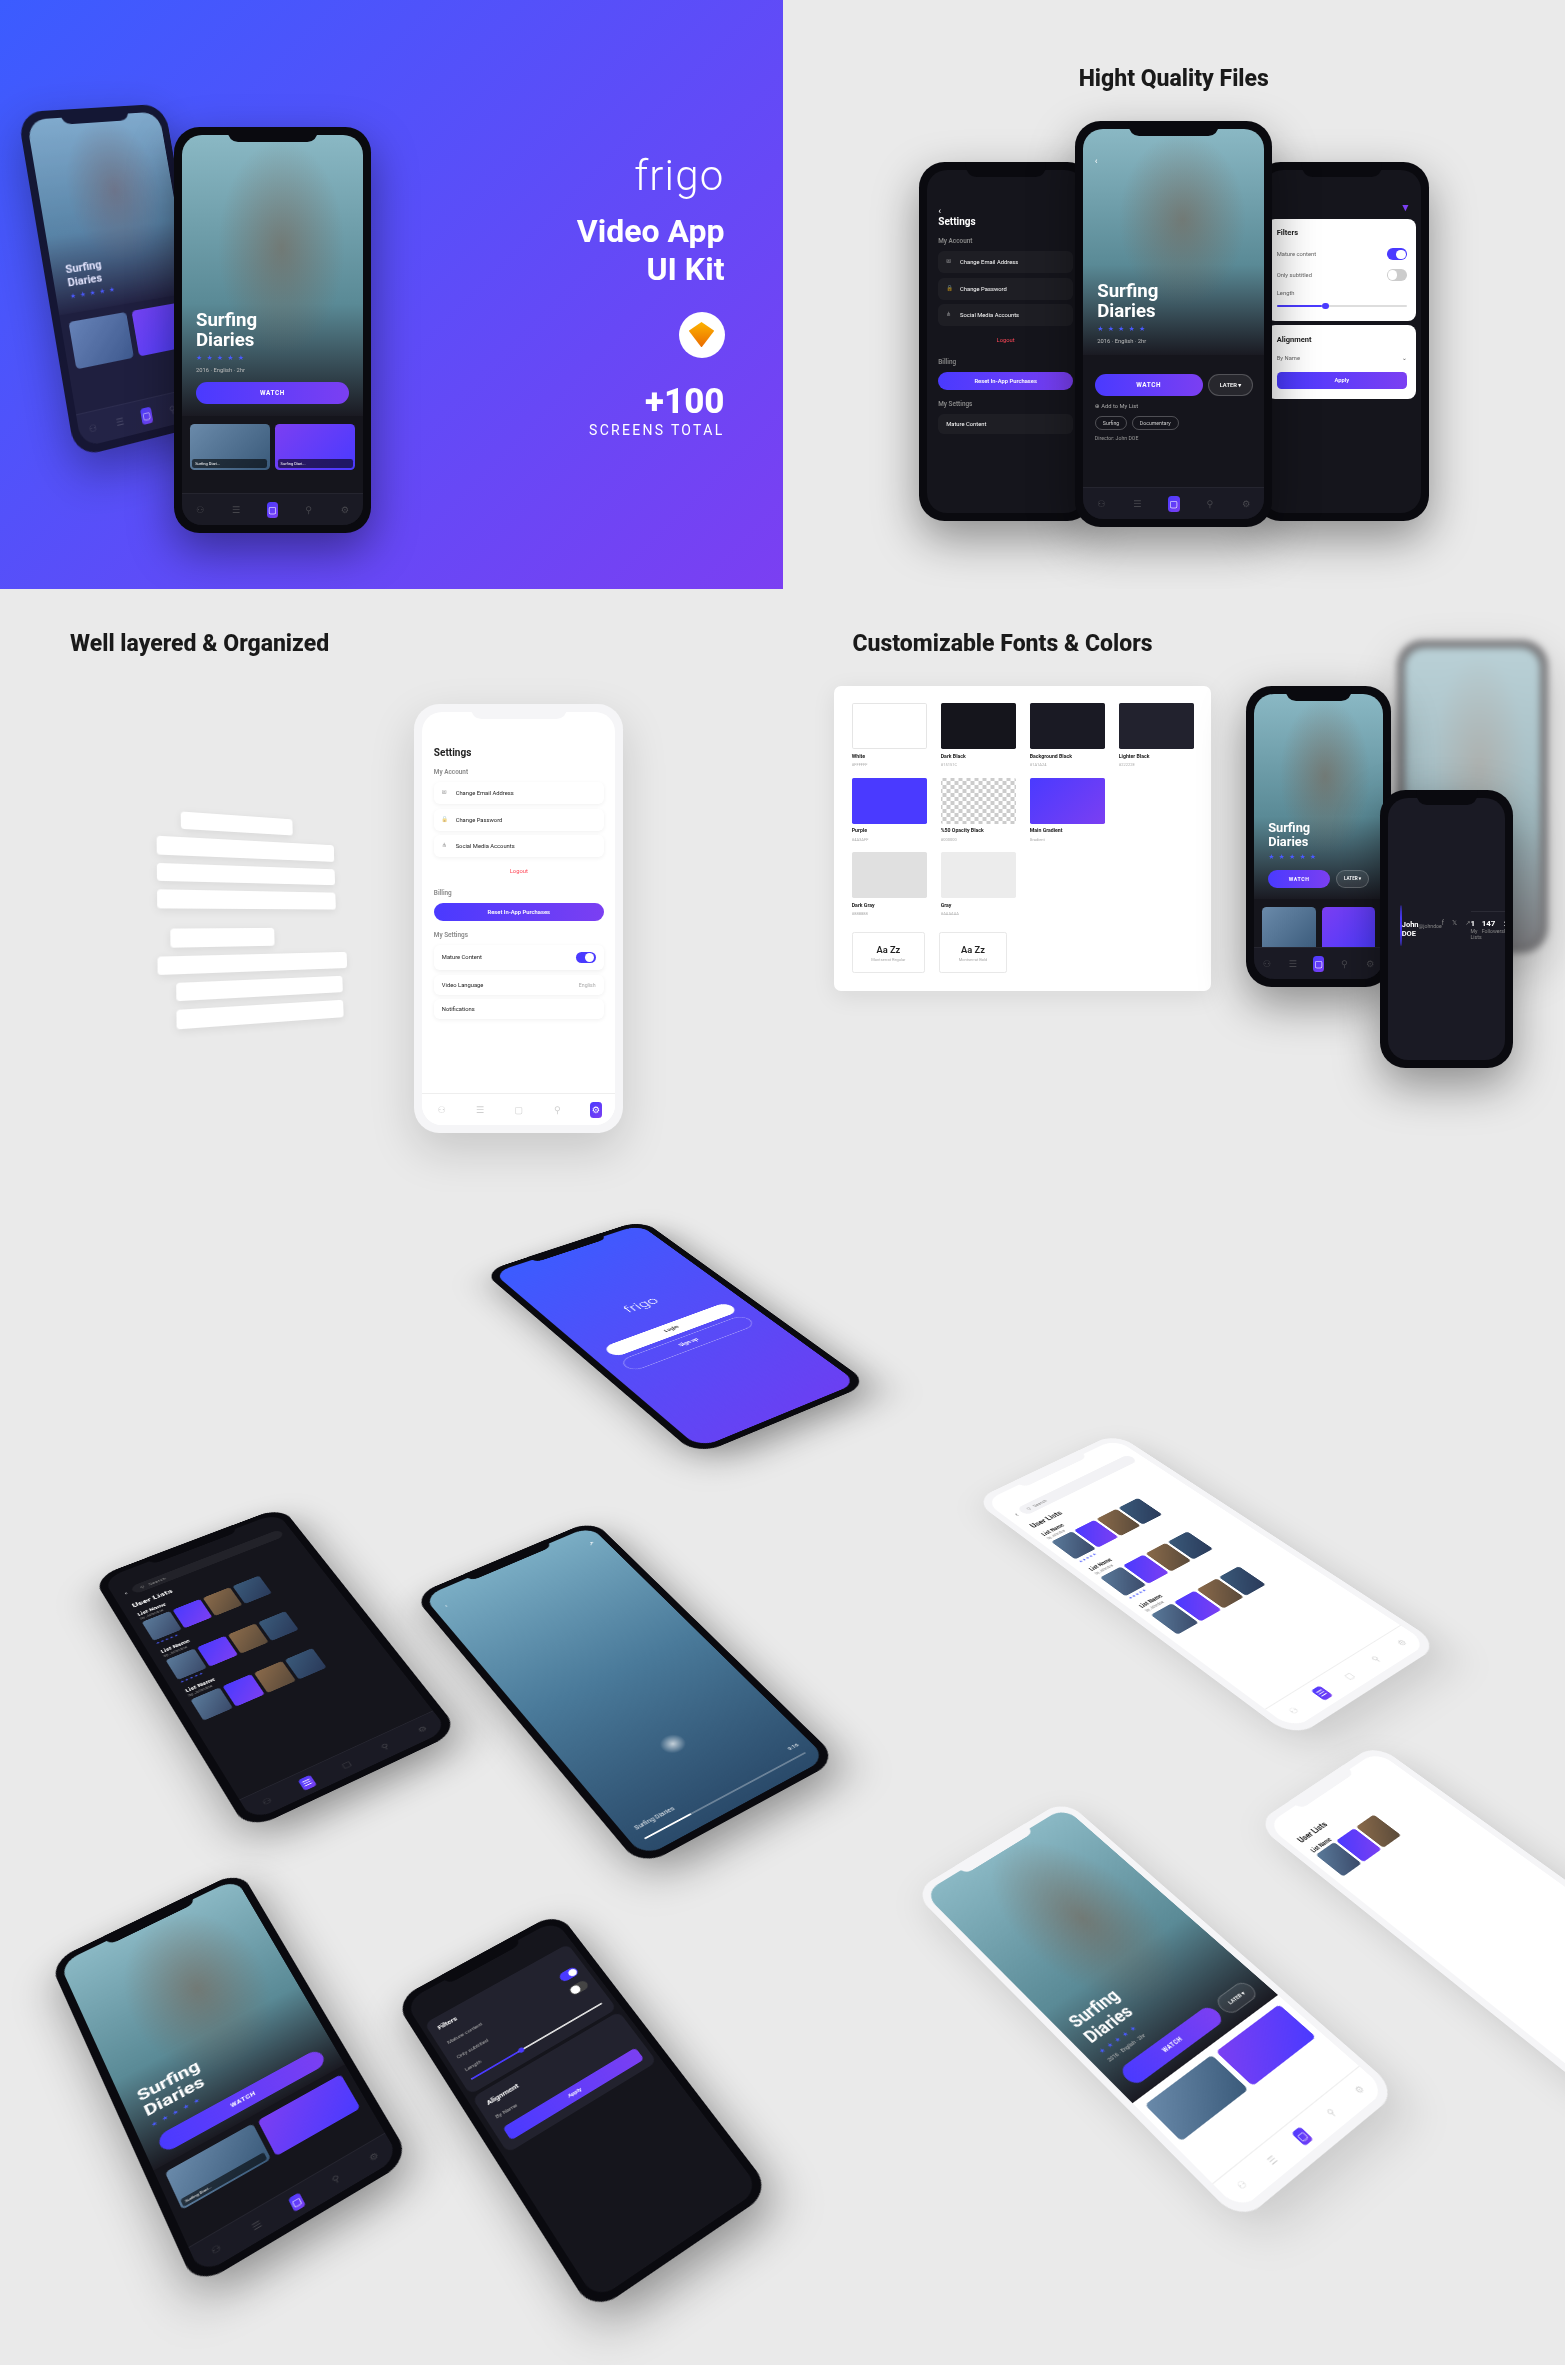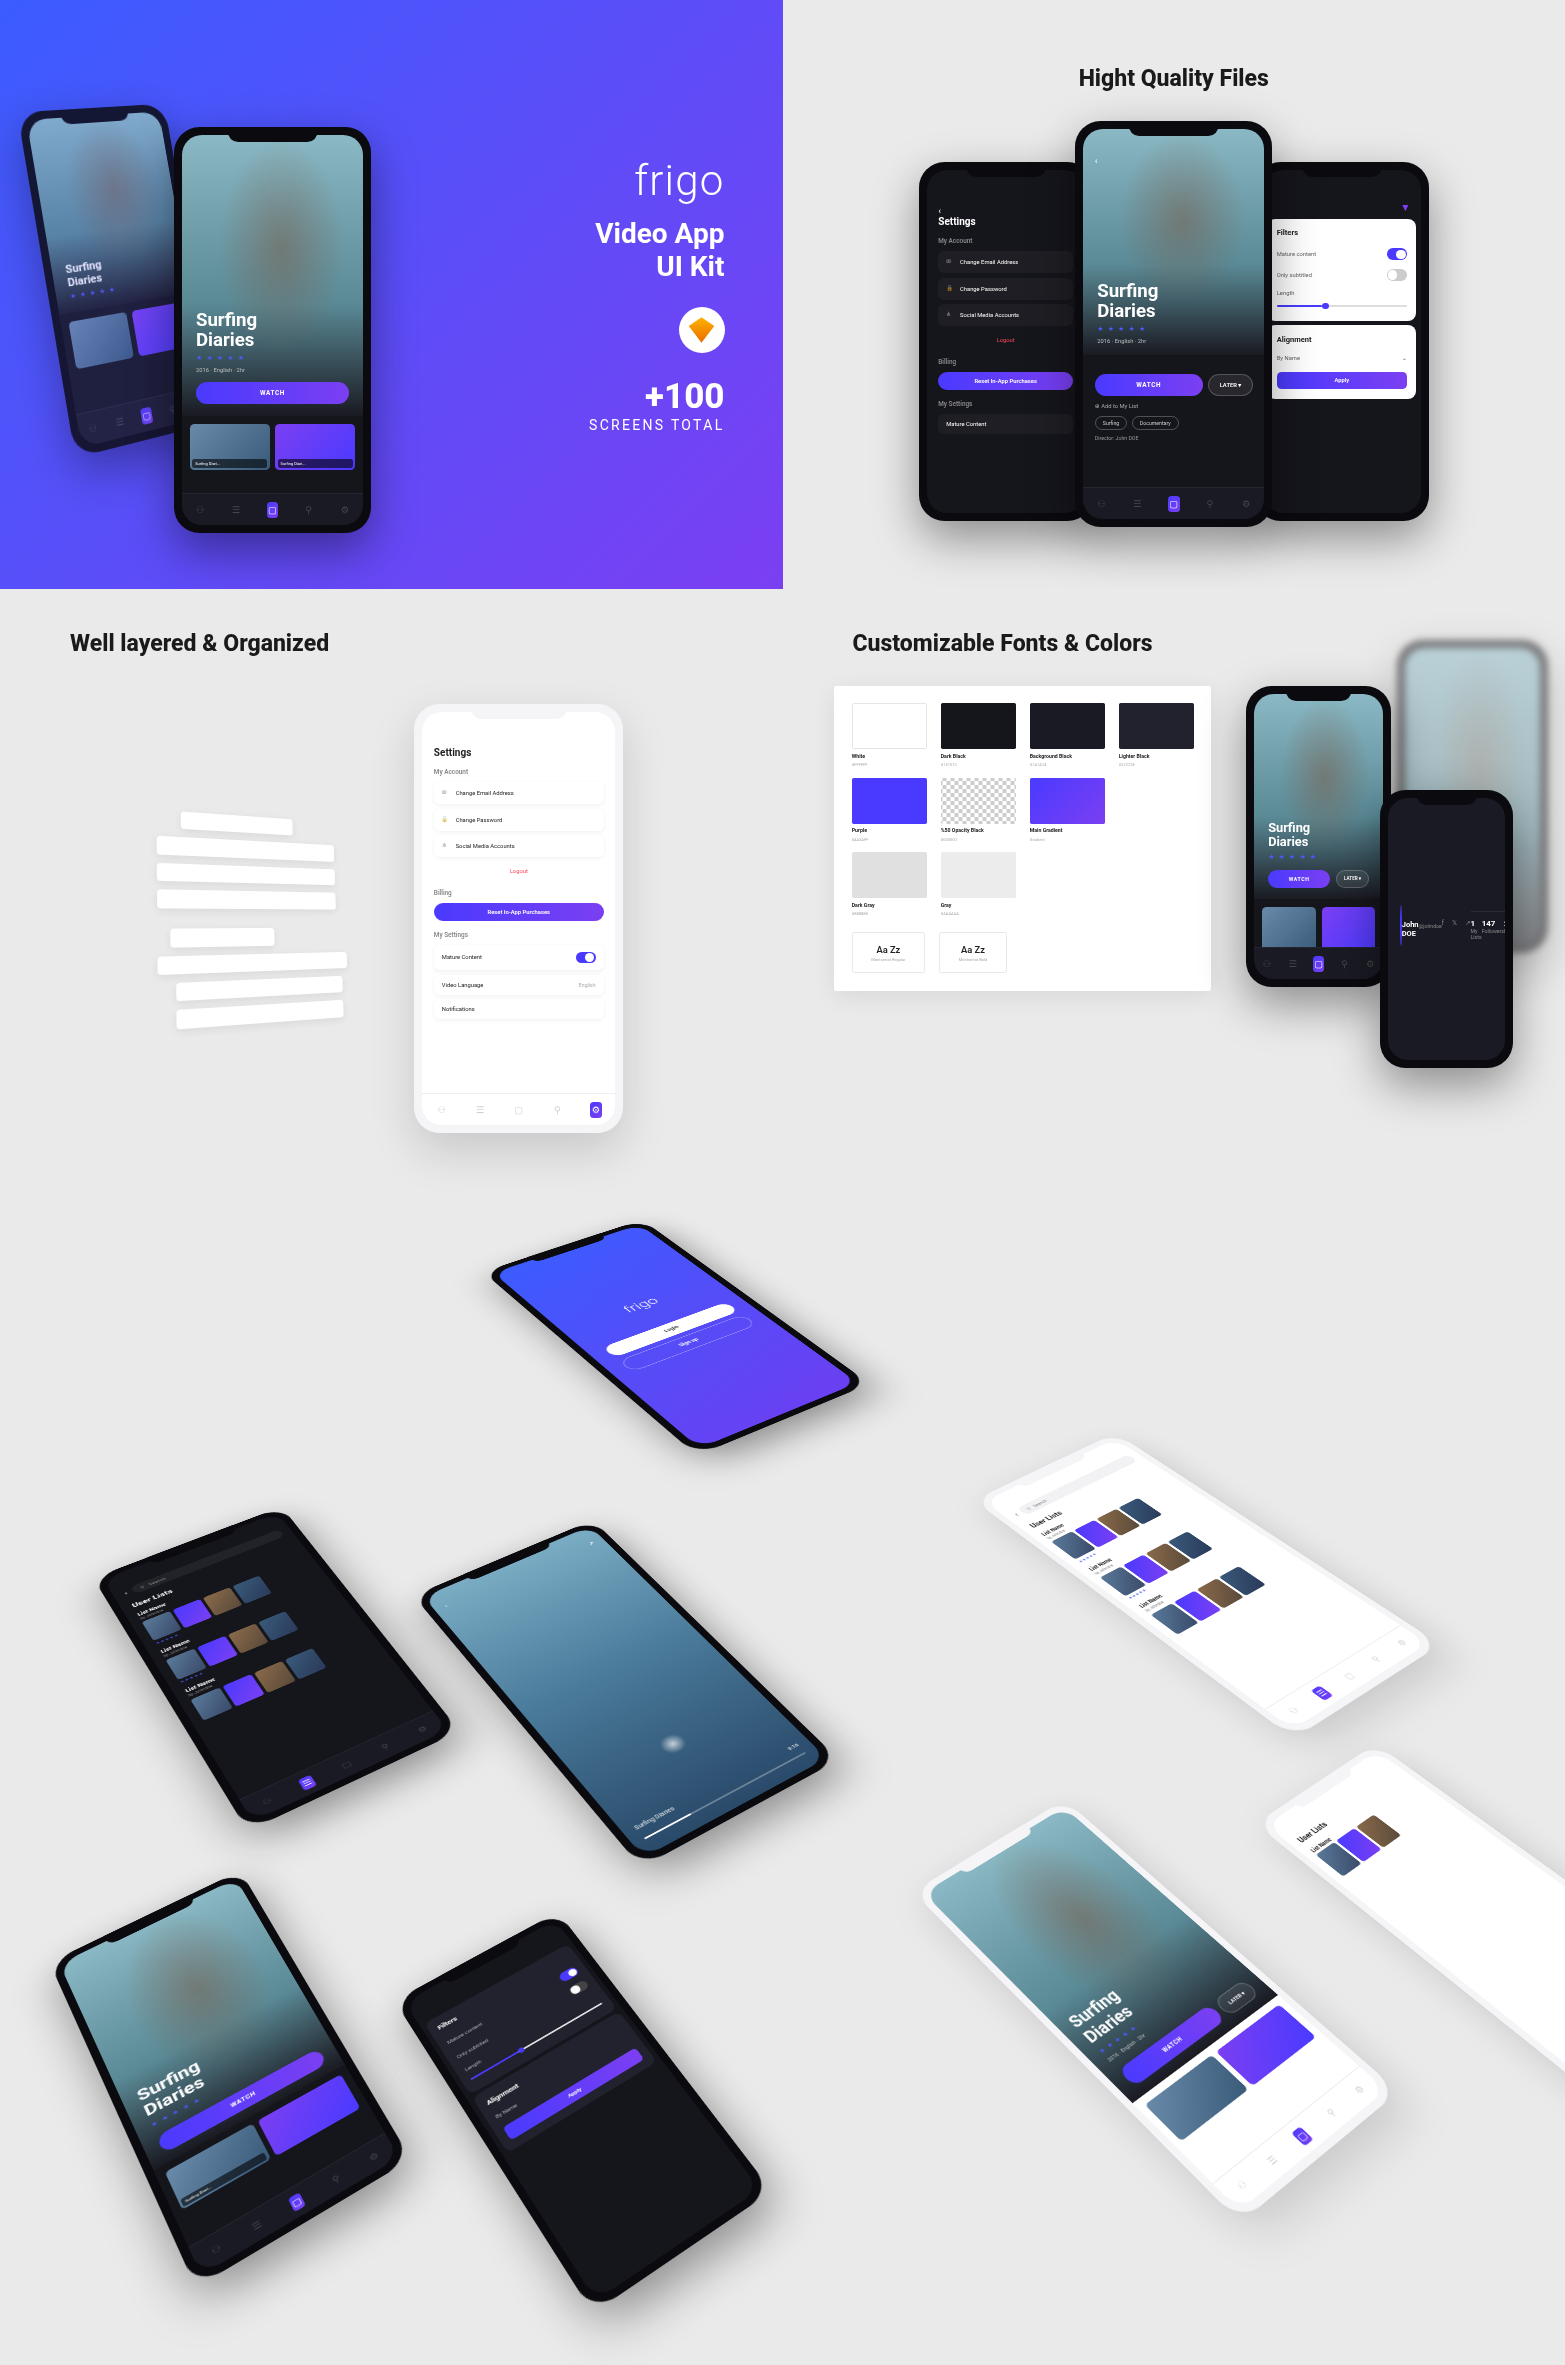--- a/index.html
+++ b/index.html
@@ -4,21 +4,21 @@
 <style>
 *{margin:0;padding:0;box-sizing:border-box;font-family:-apple-system,BlinkMacSystemFont,'Segoe UI',Roboto,sans-serif}
 body{background:#eaeaea;width:1565px}
 .panel{position:relative;overflow:hidden}
 
 
 .p1{background:linear-gradient(135deg,#3b5cff 0%,#7b3ff2 100%);height:589px;display:flex;align-items:center;justify-content:space-between;padding:46px 35px}
 .p1-left{flex:1;display:flex;align-items:center;justify-content:center;position:relative;height:100%}
 .p1-text{color:#fff;text-align:right;padding-right:23px}
 .p1-logo{font-size:42px;font-weight:300;letter-spacing:1.2px;margin-bottom:11.6px}
-.p1-title{font-size:28px;font-weight:700;line-height:1.2;margin-bottom:23px}
+.p1-title{font-size:32px;font-weight:700;line-height:1.2;margin-bottom:23px}
 .p1-badge{width:46px;height:46px;background:#fff;border-radius:50%;display:inline-flex;align-items:center;justify-content:center;margin-bottom:23px}
 .p1-sketch{width:25.5px;height:25.5px;background:linear-gradient(180deg,#fdb300,#ea6c00);clip-path:polygon(50% 0%,100% 35%,50% 100%,0% 35%)}
 .p1-count{font-size:35px;font-weight:800}
 .p1-sub{font-size:14px;font-weight:400;letter-spacing:2.3px}
 
 
 .phone{background:#0a0a0f;border-radius:25.5px;padding:8px;position:relative;box-shadow:0 17.4px 46px rgba(0,0,0,0.4)}
 .phone.white{background:#f5f5f7;box-shadow:0 17.4px 46px rgba(0,0,0,0.15)}
 .phone-screen{background:#15151c;border-radius:20px;overflow:hidden;position:relative;width:100%;height:100%}
 .phone.white .phone-screen{background:#fff}
@@ -78,21 +78,21 @@
 
 
 .p3{background:#eaeaea;height:603px;padding:41px 35px;display:flex;flex-direction:column}
 .p3-body{display:flex;align-items:center;justify-content:center;flex:1;gap:58px}
 .layers{display:flex;flex-direction:column;gap:8px;transform:perspective(464px) rotateY(18deg) rotateX(4deg)}
 .layer{background:#fff;border-radius:3.5px;height:17.4px;box-shadow:0 2.3px 8px rgba(0,0,0,0.08)}
 
 
 .p4{background:#eaeaea;height:603px;padding:41px 35px;position:relative;overflow:hidden}
 .p4-body{display:flex;gap:35px;align-items:flex-start;justify-content:center;margin-top:17.4px}
-.swatches{background:#fff;padding:17.4px;border-radius:2px;box-shadow:0 5.8px 23px rgba(0,0,0,0.08)}
+.swatches{background:#fff;padding:17.4px;border-radius:7px;box-shadow:0 5.8px 23px rgba(0,0,0,0.08)}
 .sw-grid{display:grid;grid-template-columns:repeat(4,75px);gap:10.4px 14px}
 .sw{display:flex;flex-direction:column;gap:3.5px}
 .sw-box{height:46px;border-radius:1.7px}
 .sw-name{font-size:5.2px;font-weight:700;color:#222}
 .sw-hex{font-size:4px;color:#aaa}
 .fonts-row{display:flex;gap:14px;margin-top:16px}
 .font-card{border:0.6px solid #e8e8e8;border-radius:2.3px;padding:10.4px 18.6px;text-align:center}
 .font-sample{font-size:9.3px;font-weight:600;color:#222}
 .font-name{font-size:4px;color:#aaa;margin-top:2.3px}
 

